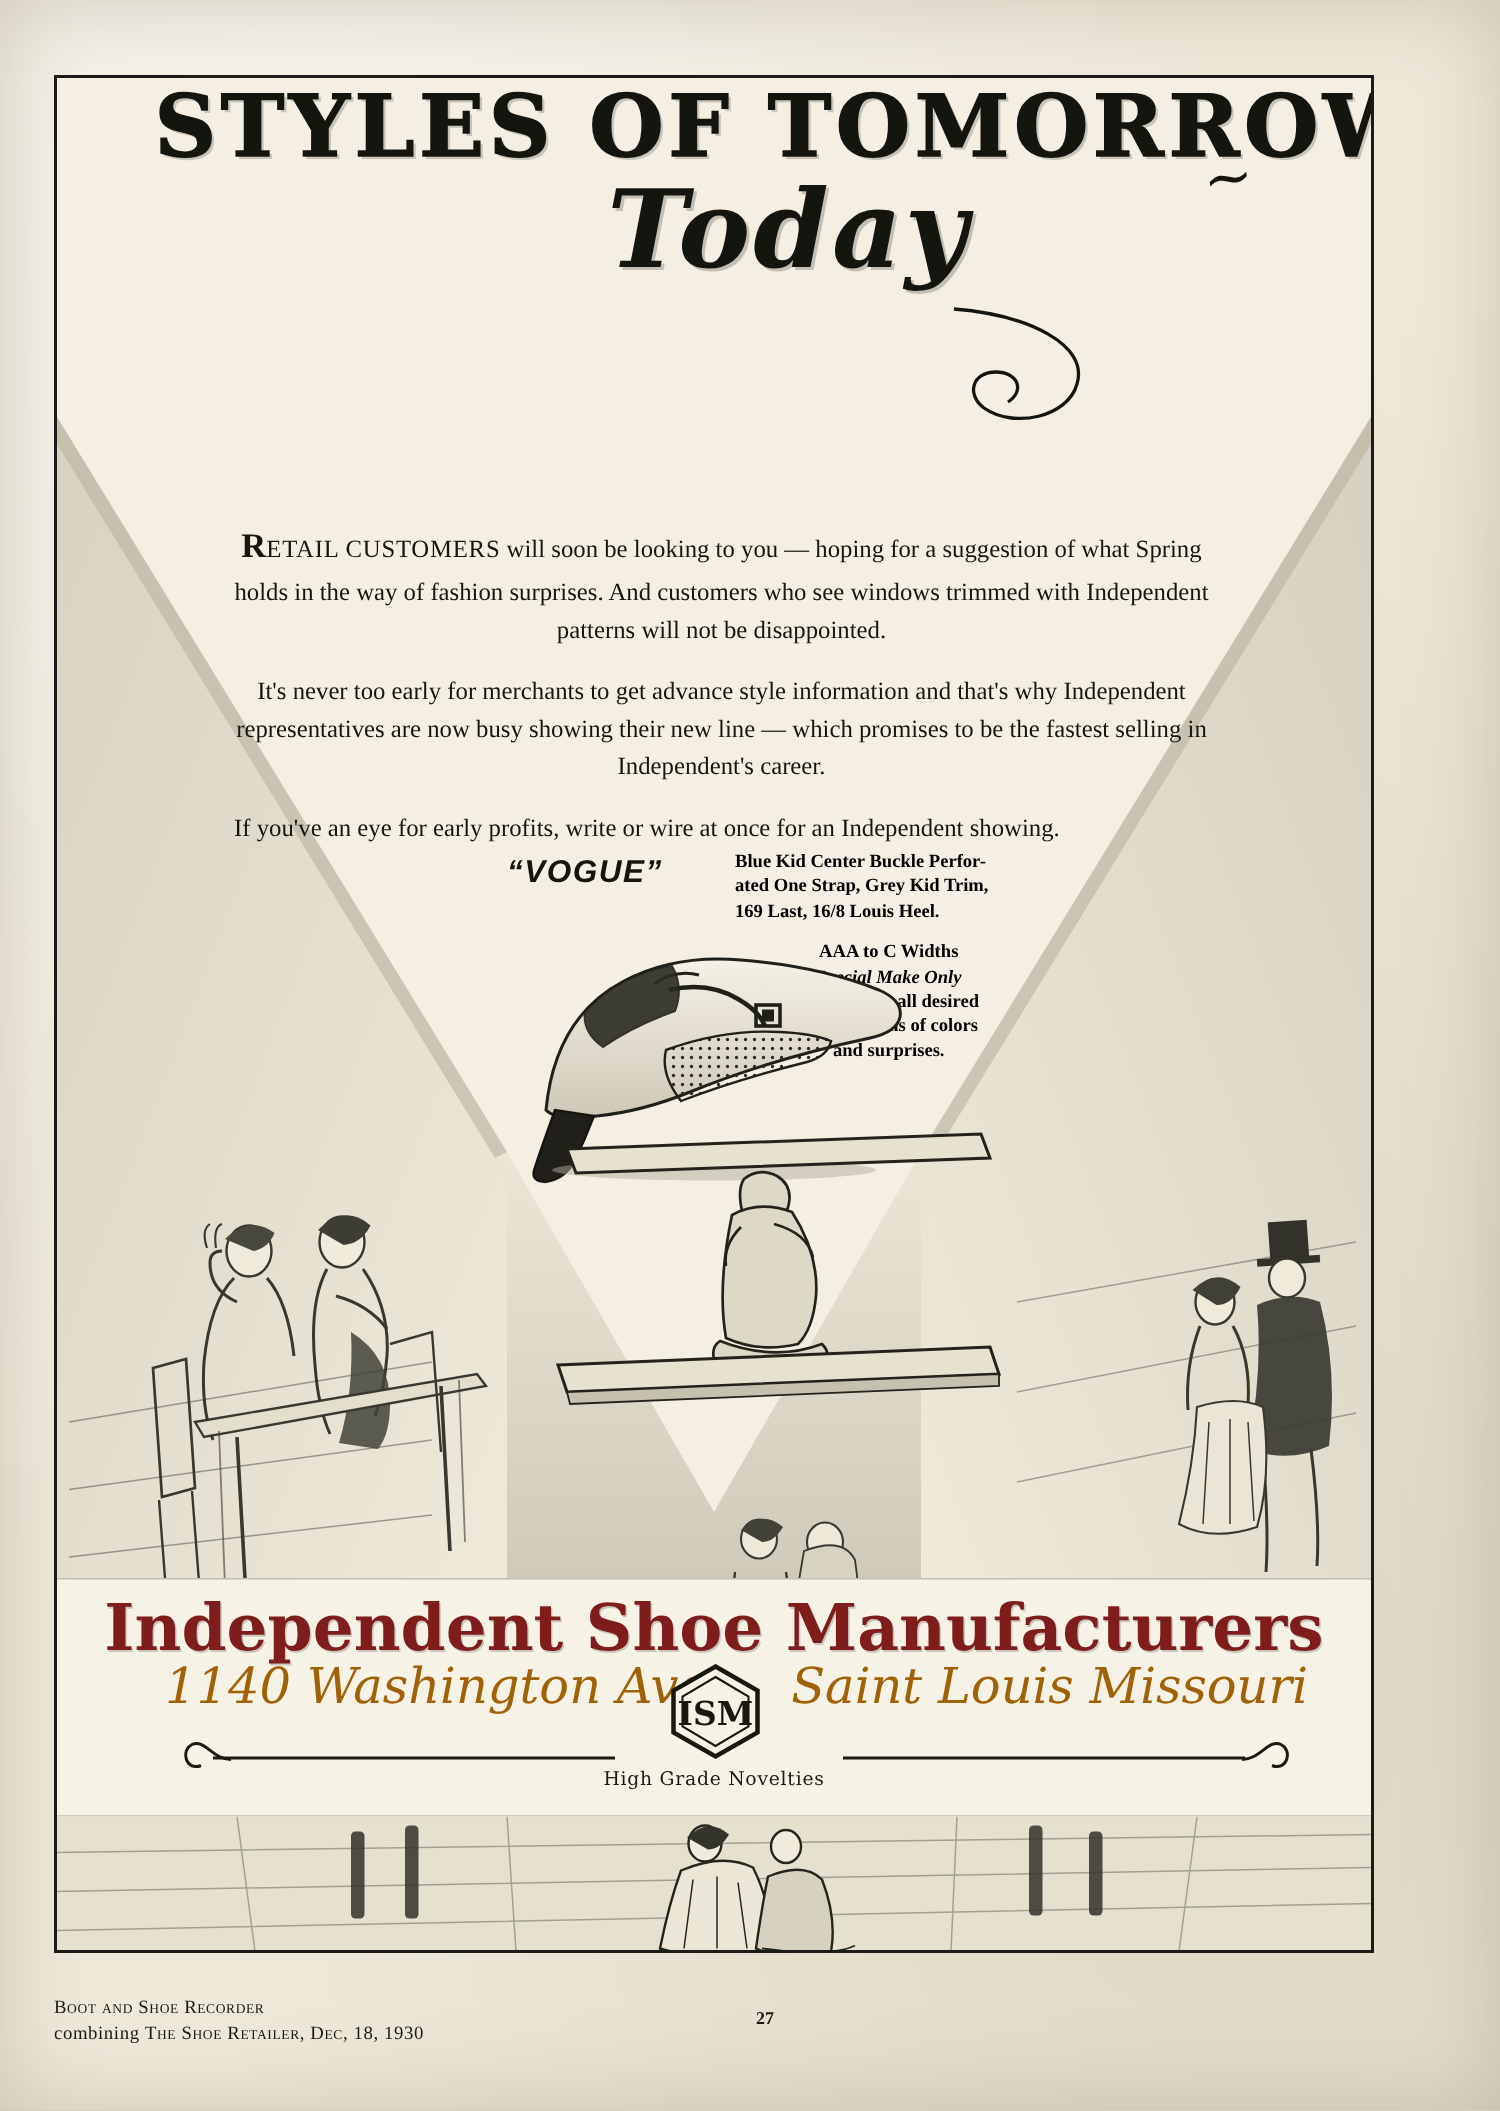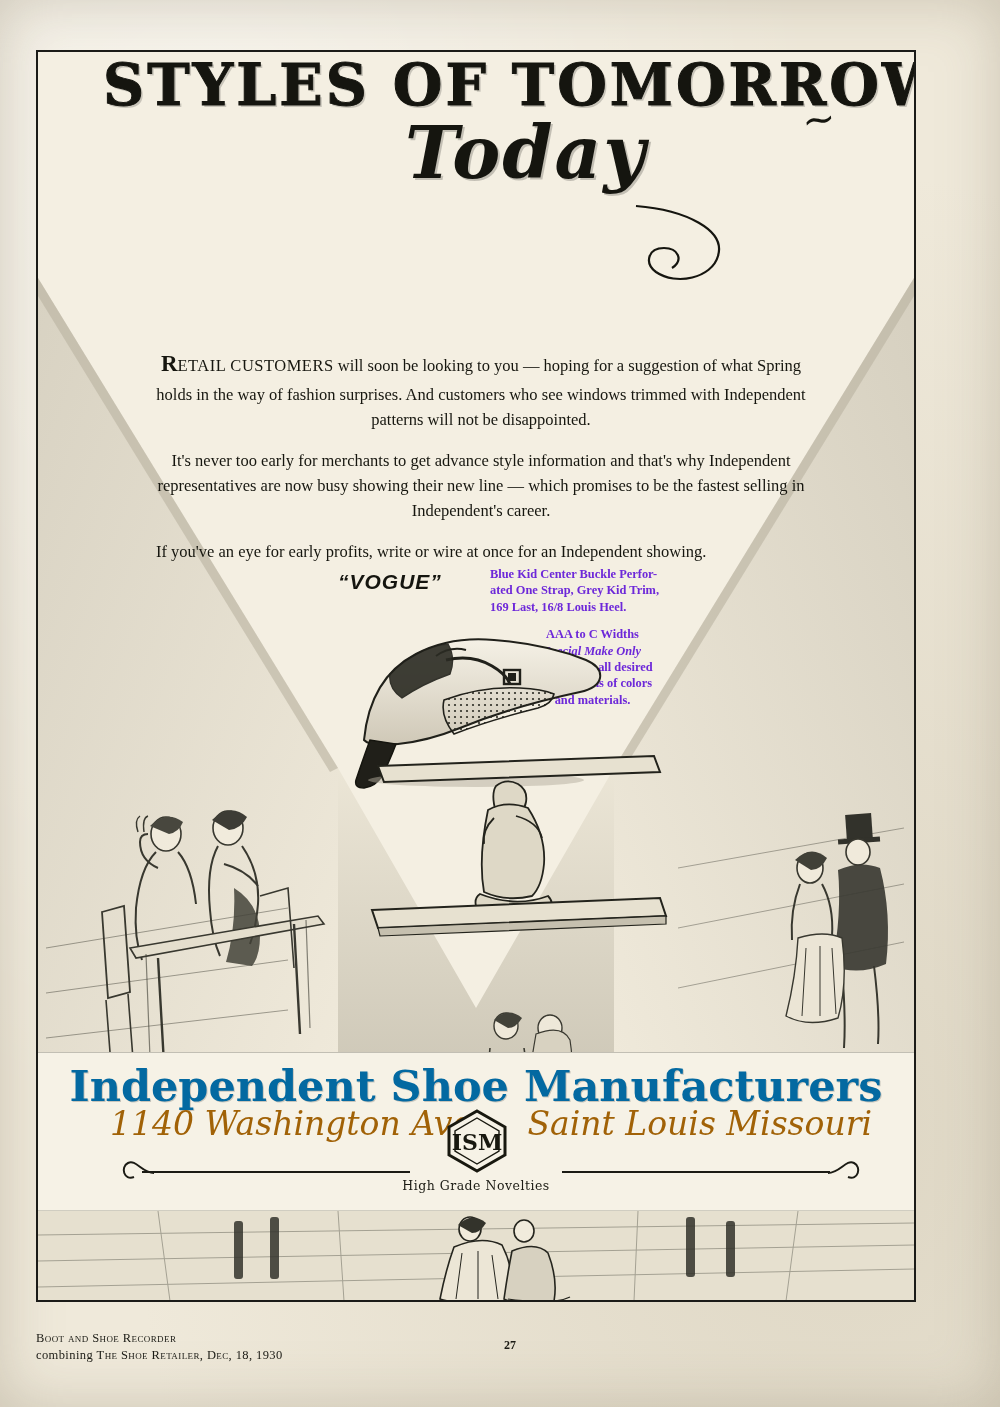--- a/index.html
+++ b/index.html
@@ -141,21 +141,21 @@
   }
   .spec-block {
     position: absolute;
     left: 452px;
     top: 514px;
     width: 205px;
     font-family: "Liberation Serif", serif;
     font-size: 12.4px;
     font-weight: 700;
     line-height: 1.32;
-    color: #6d28d9;
+    color: #000000;
   }
   .spec-block .line1 { text-align: left; }
   .spec-block .grp2 { text-align: center; margin-top: 11px; }
   .spec-block .ital { font-style: italic; }
 
   
   .shoe-art {
     position: absolute;
     left: 288px;
     top: 560px;
@@ -184,21 +184,21 @@
   }
   .company-name {
     position: absolute;
     left: 0; top: 8px;
     width: 876px;
     text-align: center;
     font-family: "DejaVu Serif", serif;
     font-weight: 700;
     font-size: 43px;
     letter-spacing: 0px;
-    color: #0369a1;
+    color: #7f1d1d;
     text-shadow: 1px 1px 0 rgba(0,0,0,0.18);
     white-space: nowrap;
   }
   .addr-left, .addr-right {
     position: absolute;
     top: 51px;
     font-family: "DejaVu Serif", serif;
     font-style: italic;
     font-size: 33px;
     color: #a16207;
@@ -409,21 +409,21 @@
     <div class="vogue-label">“VOGUE”</div>
     <div class="spec-block">
       <div class="line1">Blue Kid Center Buckle Perfor-</div>
       <div class="line1">ated One Strap, Grey Kid Trim,</div>
       <div class="line1">169 Last, 16/8 Louis Heel.</div>
       <div class="grp2">
         <div>AAA to C Widths</div>
         <div class="ital">Special Make Only</div>
         <div>Available in all desired</div>
         <div>combinations of colors</div>
-        <div>and materials.</div>
+        <div>and surprises.</div>
       </div>
     </div>
 
     <svg class="shoe-art" viewBox="0 0 290 180">
       <defs>
         <linearGradient id="shoeTop" x1="0" y1="0" x2="0" y2="1">
           <stop offset="0%" stop-color="#f5f1e6"></stop>
           <stop offset="100%" stop-color="#cfc8b7"></stop>
         </linearGradient>
         <pattern id="perf" width="6" height="6" patternUnits="userSpaceOnUse">

